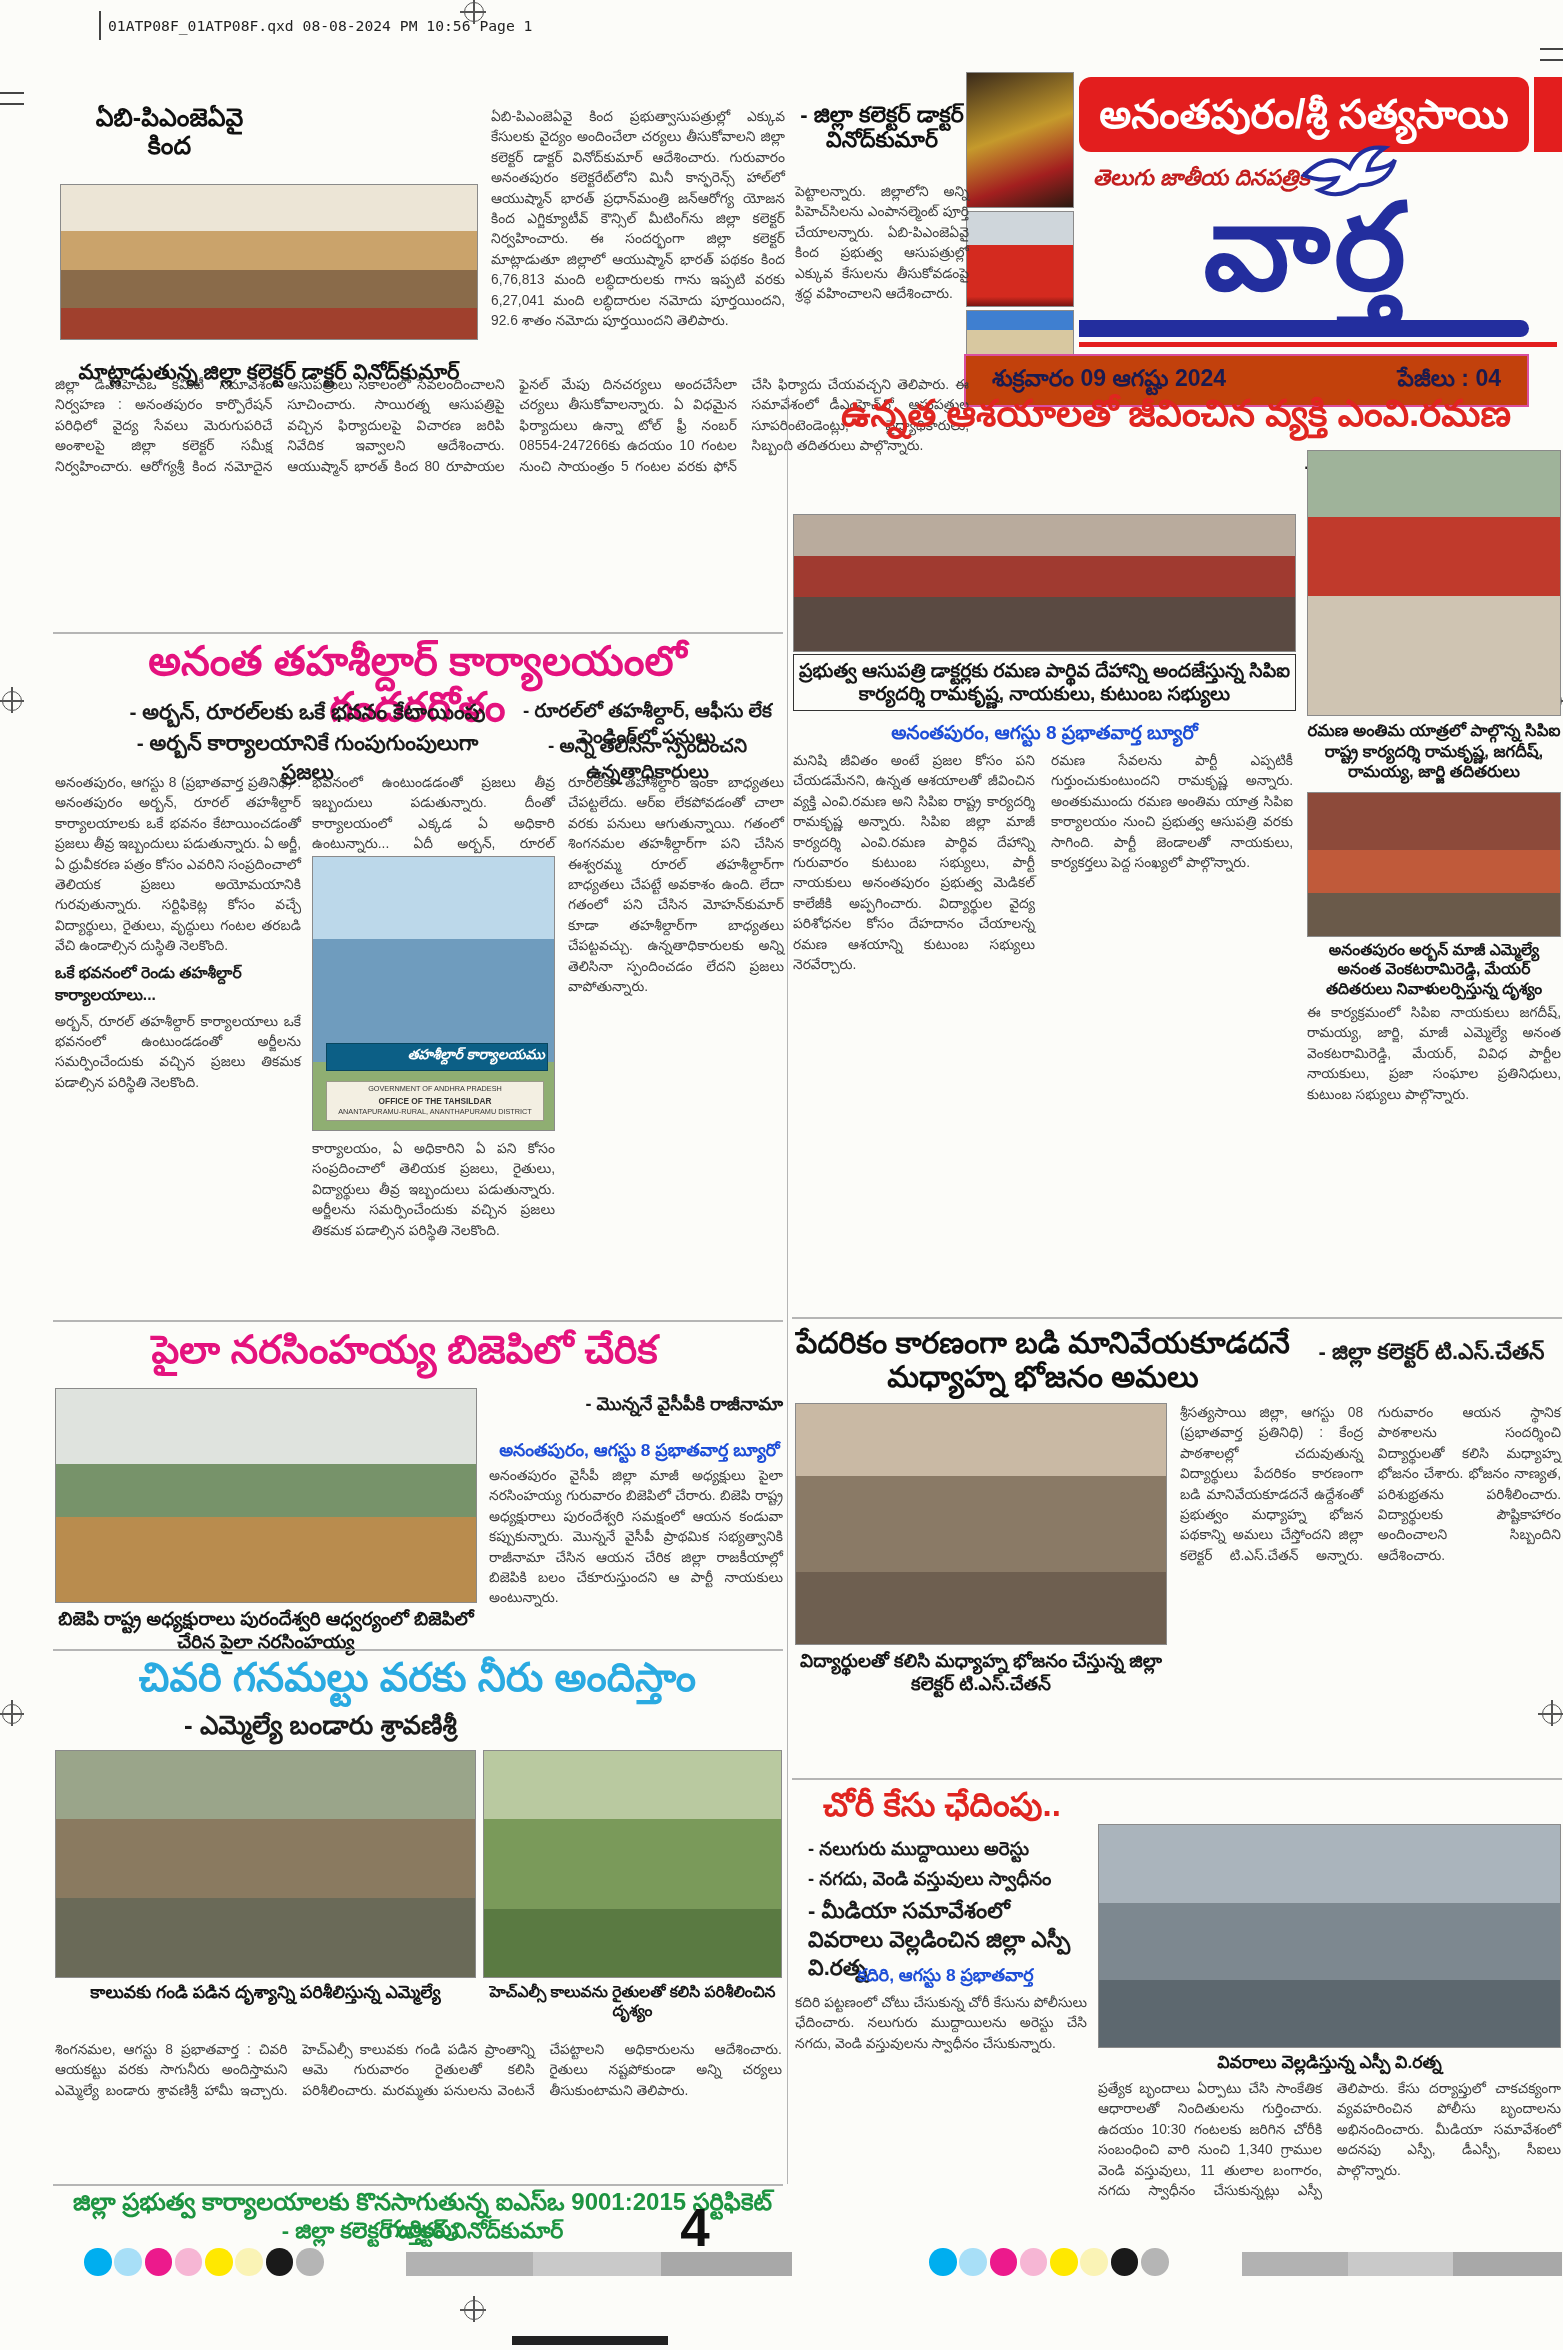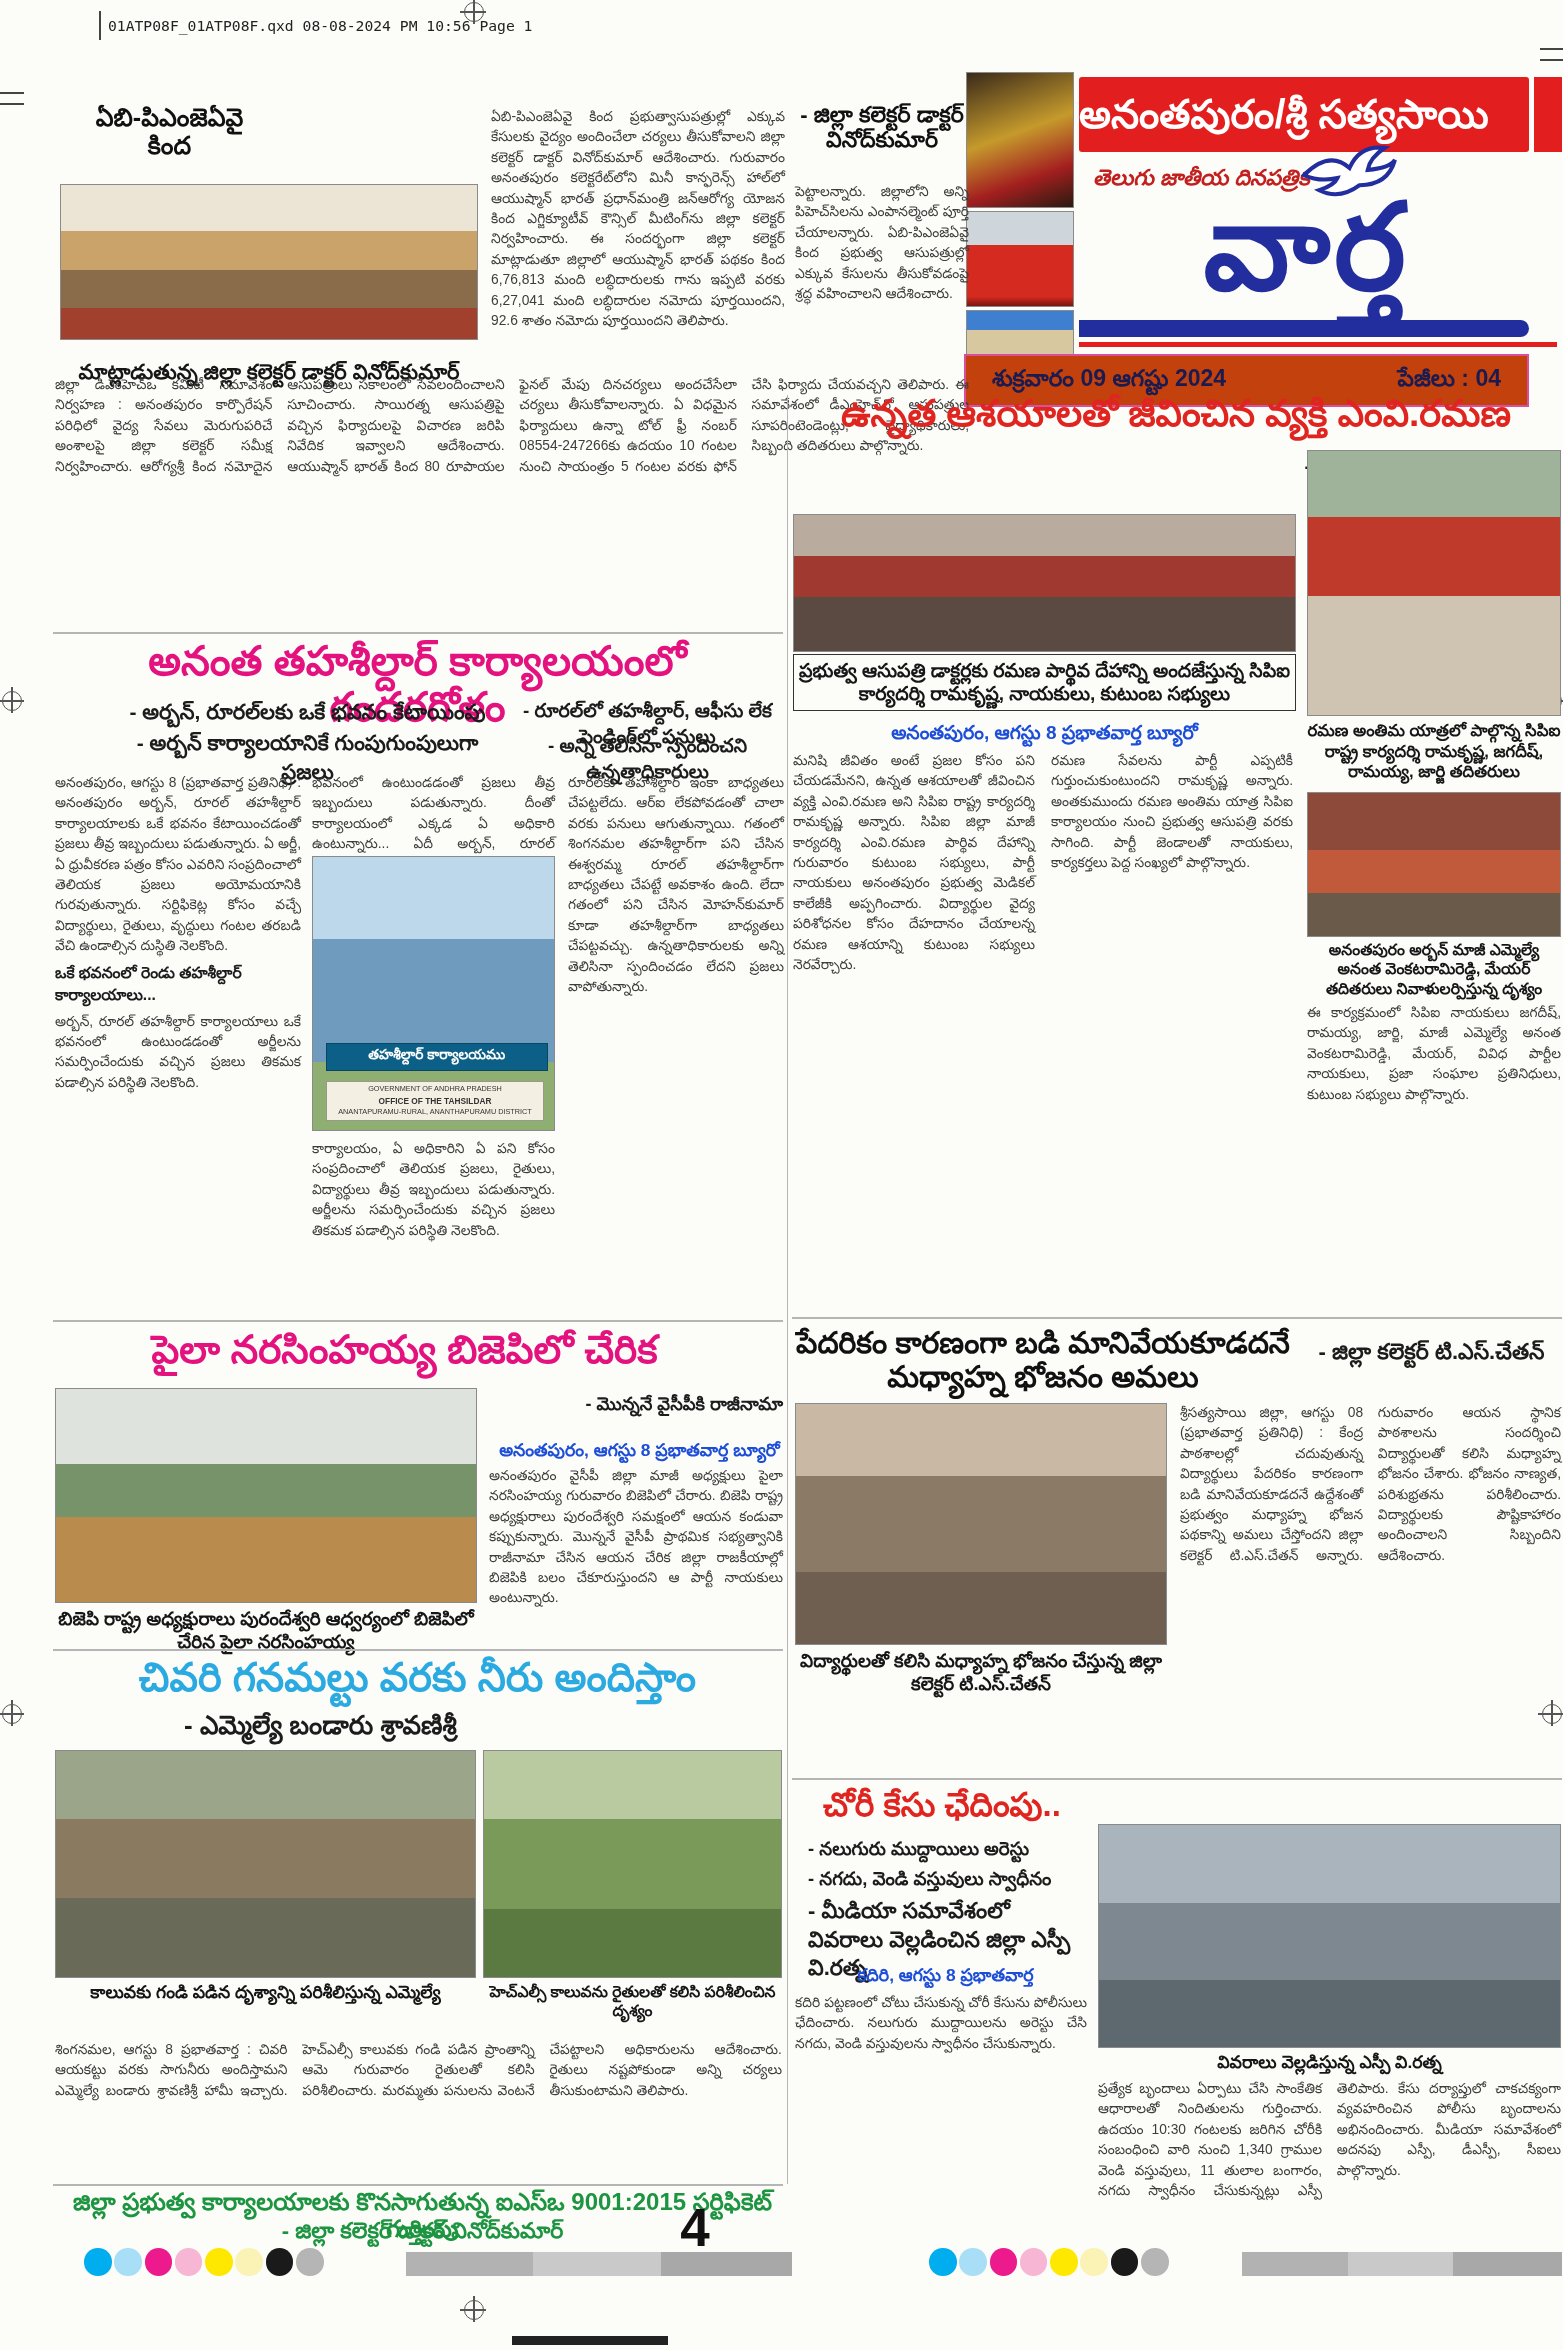--- a/index.html
+++ b/index.html
@@ -15,26 +15,26 @@
   .photo{border:0.9px solid #8a8a8a;box-sizing:border-box;}
   .cap{font-weight:bold;color:#161616;text-align:center;line-height:1.25;}
   .dateline{font-weight:bold;color:#1d4ed8;text-align:center;}
   .body-txt{font-size:13.8px;line-height:1.48;text-align:justify;color:#3d3d3d;}
   .cols2{columns:2;column-gap:14.7px;}
   .cols3{columns:3;column-gap:14.7px;}
   .cols4{columns:4;column-gap:14.7px;}
   .hl{font-weight:bold;text-align:center;line-height:1.12;}
   .sub{font-weight:bold;color:#1c1c1c;}
   .rule{background:#b5b5b5;}
-  .banner{display:flex;align-items:center;border-radius:3px;}
+  .banner{display:flex;align-items:center;justify-content:center;border-radius:12px;}
   .datebar{display:flex;align-items:center;justify-content:space-between;
            box-sizing:border-box;padding:0 26px;font-weight:bold;font-size:23px;color:#1b1b4f;}
   .dot{display:inline-block;width:27.5px;height:27.5px;border-radius:50%;margin-right:2.8px;vertical-align:middle;}
   .graybar{background:linear-gradient(90deg,#b2b2b2 0 33%,#c9c9c9 33% 66%,#a8a8a8 66% 100%);}
-  .board{position:absolute;background:#0c5f86;color:#fff;text-align:center;border:0.9px solid #09465f;}
+  .board{position:absolute;background:#0c5f86;color:#fff;text-align:right;border:0.9px solid #09465f;font-style:italic;}
   
   .ph-meeting{background:linear-gradient(180deg,#ece5d6 0 30%,#caa36b 30% 55%,#8a6b4a 55% 80%,#a0402d 80% 100%);}
   .ph-deity{background:linear-gradient(160deg,#3a2a1a,#c59a2c 45%,#a31f1f 75%,#2a1a10);}
   .ph-sai{background:linear-gradient(180deg,#cfd6db 0 35%,#d42a1f 35% 90%,#7a1510 100%);}
   .ph-nandi{background:linear-gradient(180deg,#3f7fd0 0 35%,#d8c8a0 35% 100%);}
   .ph-ramana{background:linear-gradient(180deg,#b9ab9d 0 30%,#a03a30 30% 60%,#5a4a42 60% 100%);}
   .ph-rally{background:linear-gradient(180deg,#9fb39a 0 25%,#c03a2c 25% 55%,#cfc4b2 55% 100%);}
   .ph-wreath{background:linear-gradient(180deg,#8d4a3a 0 40%,#c05a3a 40% 70%,#6a5a4a 70% 100%);}
   .ph-office{background:linear-gradient(180deg,#bcd8ea 0 30%,#6f9cbe 30% 75%,#8fae72 75% 100%);}
   .ph-bjp{background:linear-gradient(180deg,#dfe3de 0 35%,#77936a 35% 60%,#b98c4e 60% 100%);}

